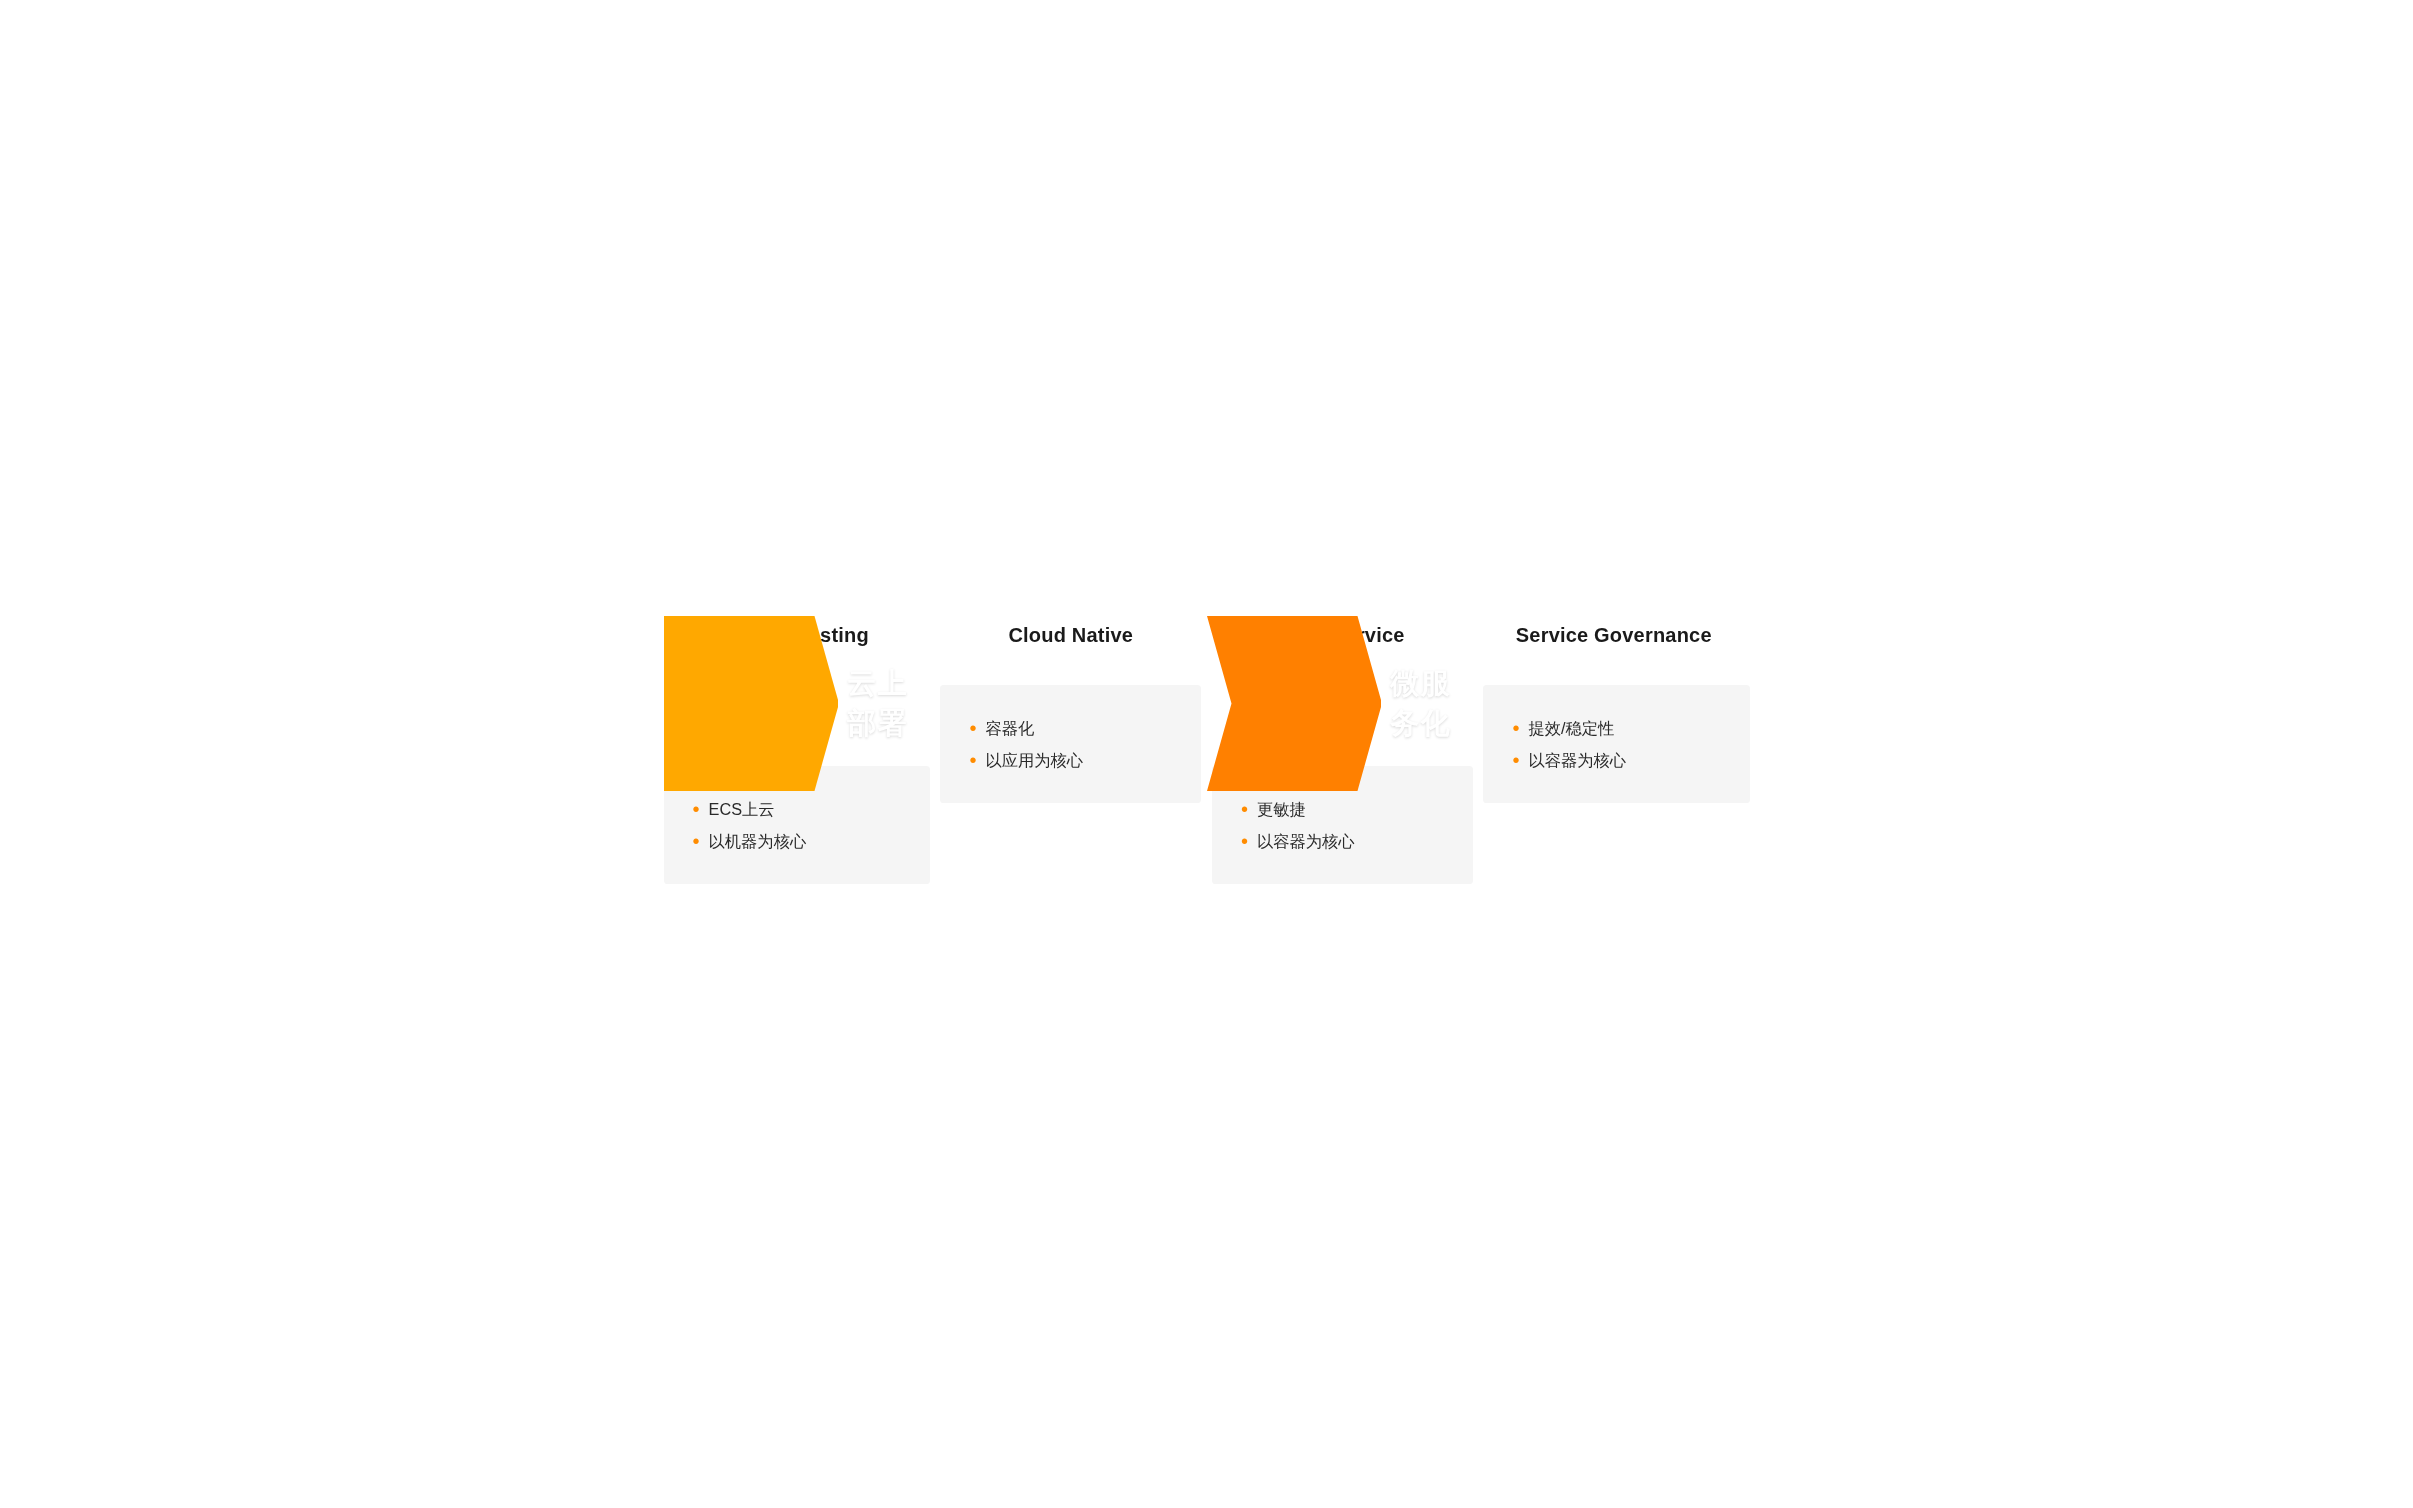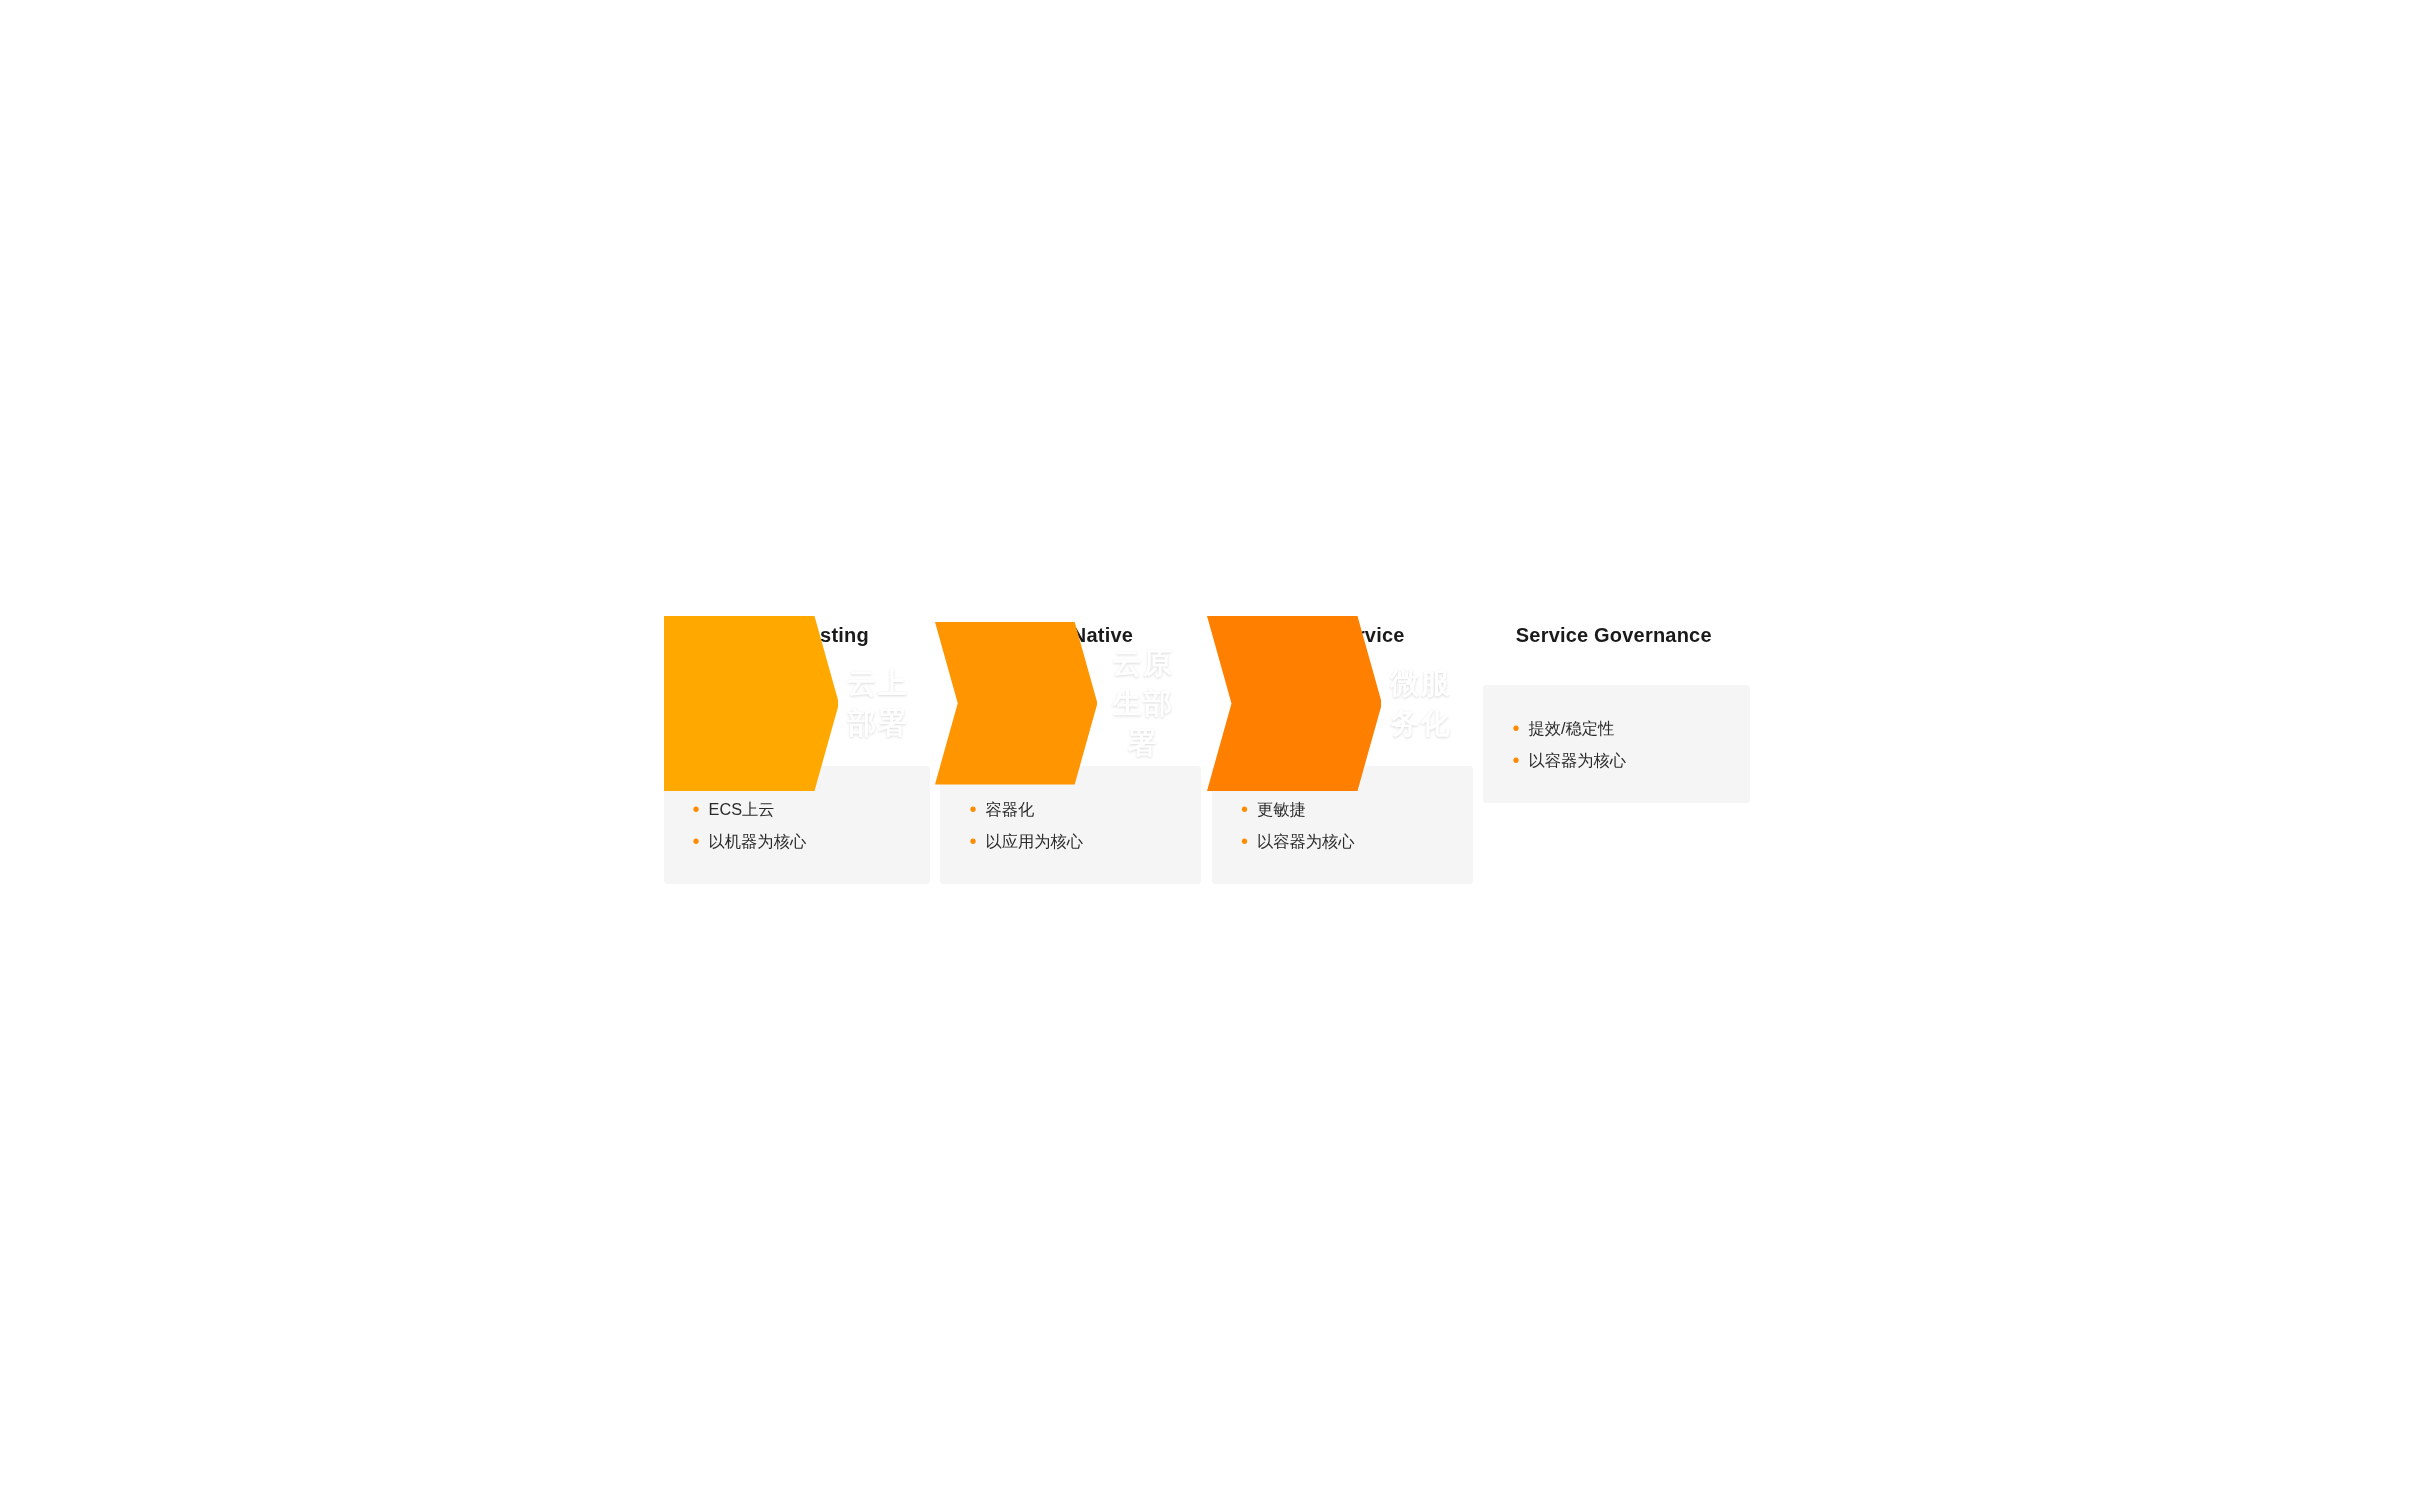--- a/index.html
+++ b/index.html
@@ -122,26 +122,20 @@
             <span>ECS上云</span>
           </div>
           <div class="desc-item">
             <span class="bullet">•</span>
             <span>以机器为核心</span>
           </div>
         </div>
       </div>
       <div class="column">
         <div class="column-header">Cloud Native</div>
-        <div class="arrow-shape">
-          <svg viewBox="0 0 100 100" preserveAspectRatio="none">
-            <polygon points="0,0 86,0 100,50 86,100 0,100 14,50" fill="#FF9500"></polygon>
-          </svg>
-          <div class="arrow-text">云原生部署</div>
-        </div>
         <div class="desc-card">
           <div class="desc-item">
             <span class="bullet">•</span>
             <span>容器化</span>
           </div>
           <div class="desc-item">
             <span class="bullet">•</span>
             <span>以应用为核心</span>
           </div>
         </div>

